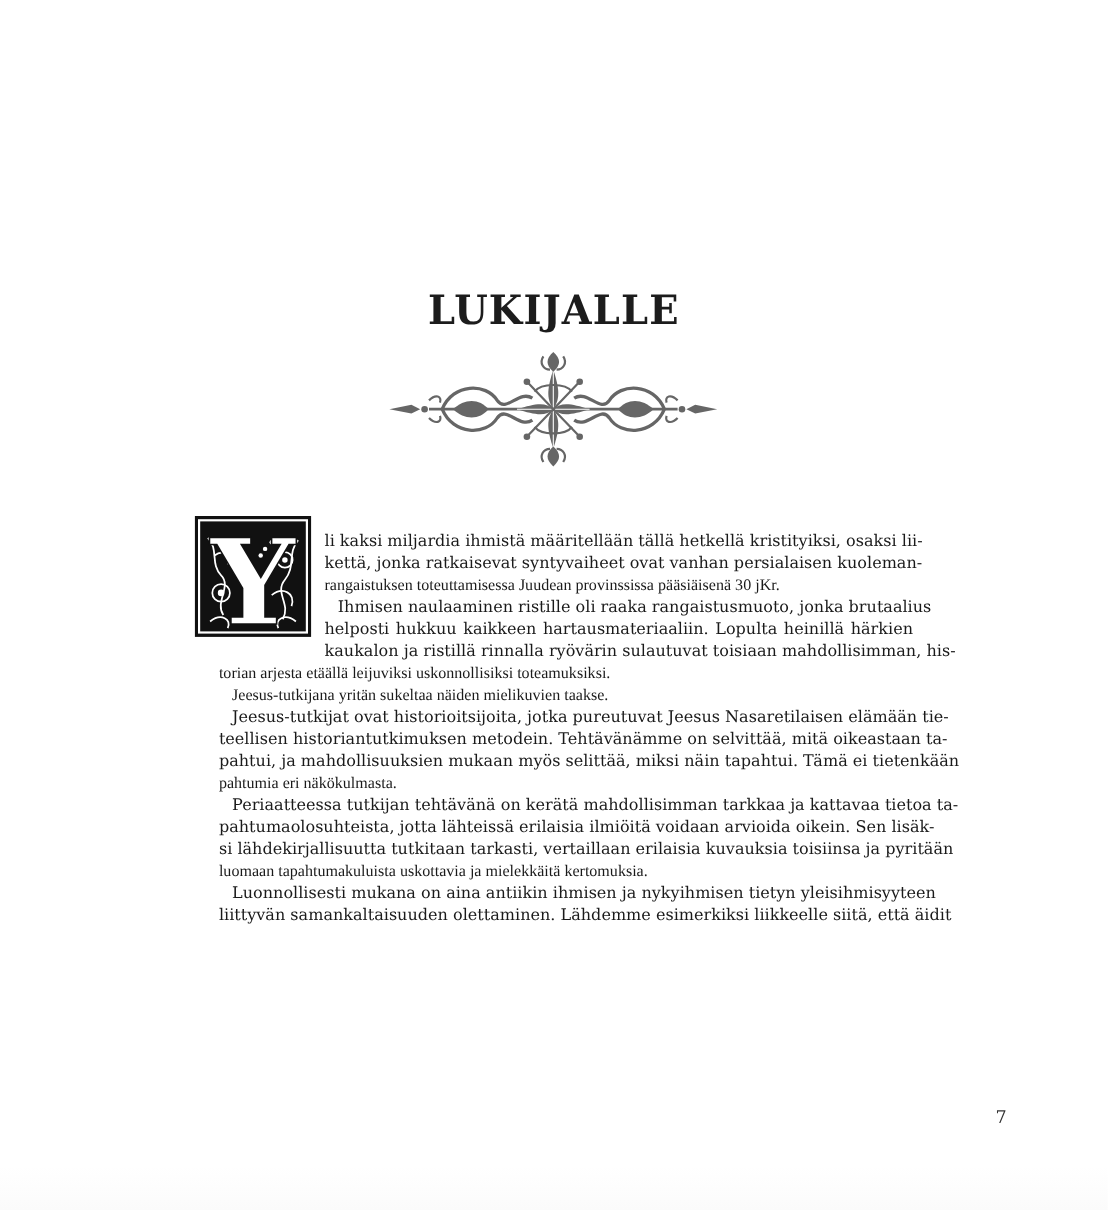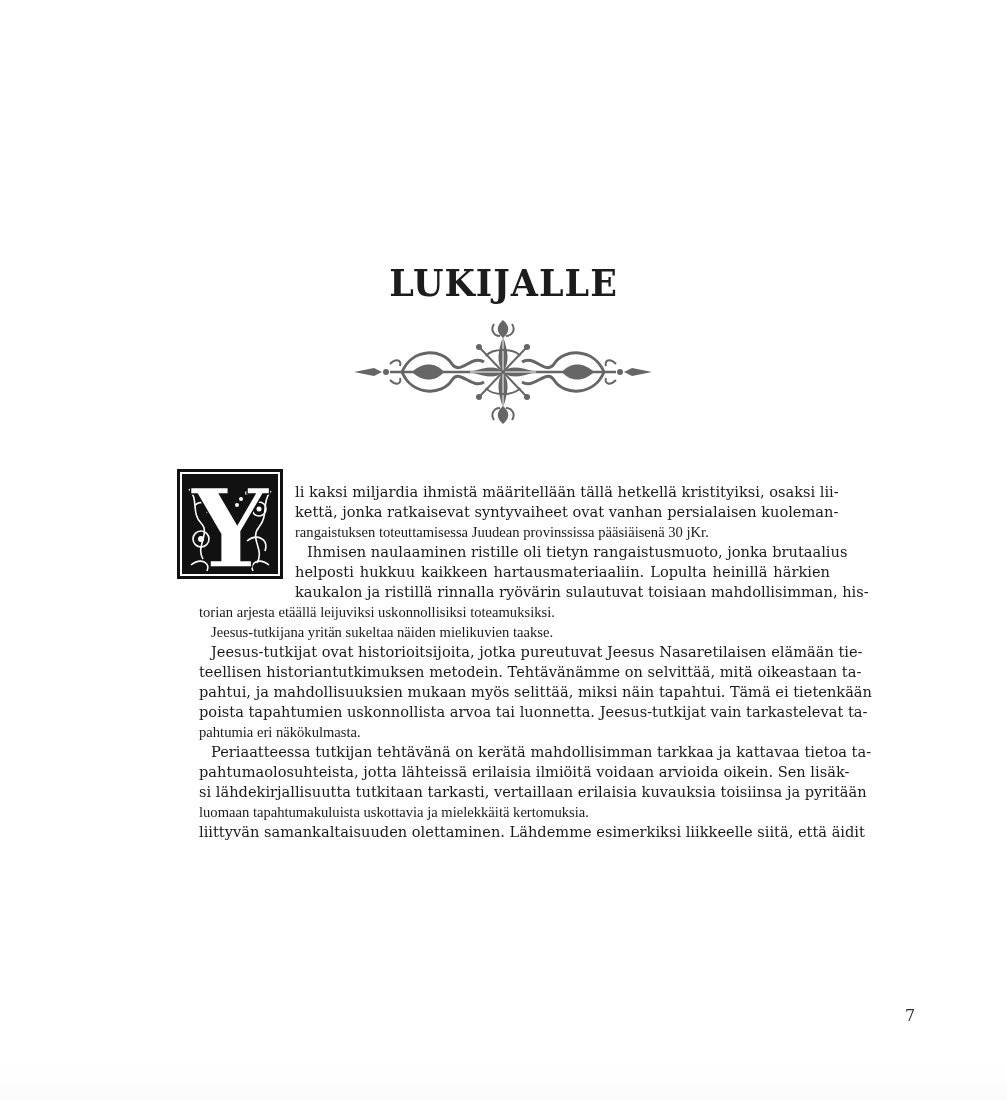--- a/index.html
+++ b/index.html
@@ -153,30 +153,30 @@
     <circle cx="60" cy="36" r="2"></circle>
   </g>
 
   <text x="53" y="98" text-anchor="middle" font-family="DejaVu Serif, serif" font-size="108" font-weight="bold" fill="#ffffff" stroke="#111" stroke-width="1.5">Y</text>
 </svg>
 
 <div class="text">
   <span class="line wrap" style="padding-left:0">li kaksi miljardia ihmistä määritellään tällä hetkellä kristityiksi, osaksi lii-</span>
   <span class="line wrap">kettä, jonka ratkaisevat syntyvaiheet ovat vanhan persialaisen kuoleman-</span>
   <span class="line wrap last">rangaistuksen toteuttamisessa Juudean provinssissa pääsiäisenä 30 jKr.</span>
-  <span class="line wrap" style="padding-left:12px">Ihmisen naulaaminen ristille oli tietyn rangaistusmuoto, jonka brutaalius</span>
+  <span class="line wrap" style="padding-left:12px">Ihmisen naulaaminen ristille oli raaka rangaistusmuoto, jonka brutaalius</span>
   <span class="line wrap">helposti hukkuu kaikkeen hartausmateriaaliin. Lopulta heinillä härkien</span>
   <span class="line wrap">kaukalon ja ristillä rinnalla ryövärin sulautuvat toisiaan mahdollisimman, his-</span>
   <span class="line last">torian arjesta etäällä leijuviksi uskonnollisiksi toteamuksiksi.</span>
   <span class="line indent last">Jeesus-tutkijana yritän sukeltaa näiden mielikuvien taakse.</span>
   <span class="line indent">Jeesus-tutkijat ovat historioitsijoita, jotka pureutuvat Jeesus Nasaretilaisen elämään tie-</span>
   <span class="line">teellisen historiantutkimuksen metodein. Tehtävänämme on selvittää, mitä oikeastaan ta-</span>
   <span class="line">pahtui, ja mahdollisuuksien mukaan myös selittää, miksi näin tapahtui. Tämä ei tietenkään</span>
-  <span class="line">poista tapahtumien uskonnollista arvoa tai luonnetta. Jeesus-tutkijat vain tarkastelevat ta-</span>
   <span class="line last">pahtumia eri näkökulmasta.</span>
   <span class="line indent">Periaatteessa tutkijan tehtävänä on kerätä mahdollisimman tarkkaa ja kattavaa tietoa ta-</span>
   <span class="line">pahtumaolosuhteista, jotta lähteissä erilaisia ilmiöitä voidaan arvioida oikein. Sen lisäk-</span>
   <span class="line">si lähdekirjallisuutta tutkitaan tarkasti, vertaillaan erilaisia kuvauksia toisiinsa ja pyritään</span>
   <span class="line last">luomaan tapahtumakuluista uskottavia ja mielekkäitä kertomuksia.</span>
+  <span class="line indent">Luonnollisesti mukana on aina antiikin ihmisen ja nykyihmisen tietyn yleisihmisyyteen</span>
   <span class="line">liittyvän samankaltaisuuden olettaminen. Lähdemme esimerkiksi liikkeelle siitä, että äidit</span>
 </div>
 
 <div class="page-number">7</div>
 
 </body></html>

